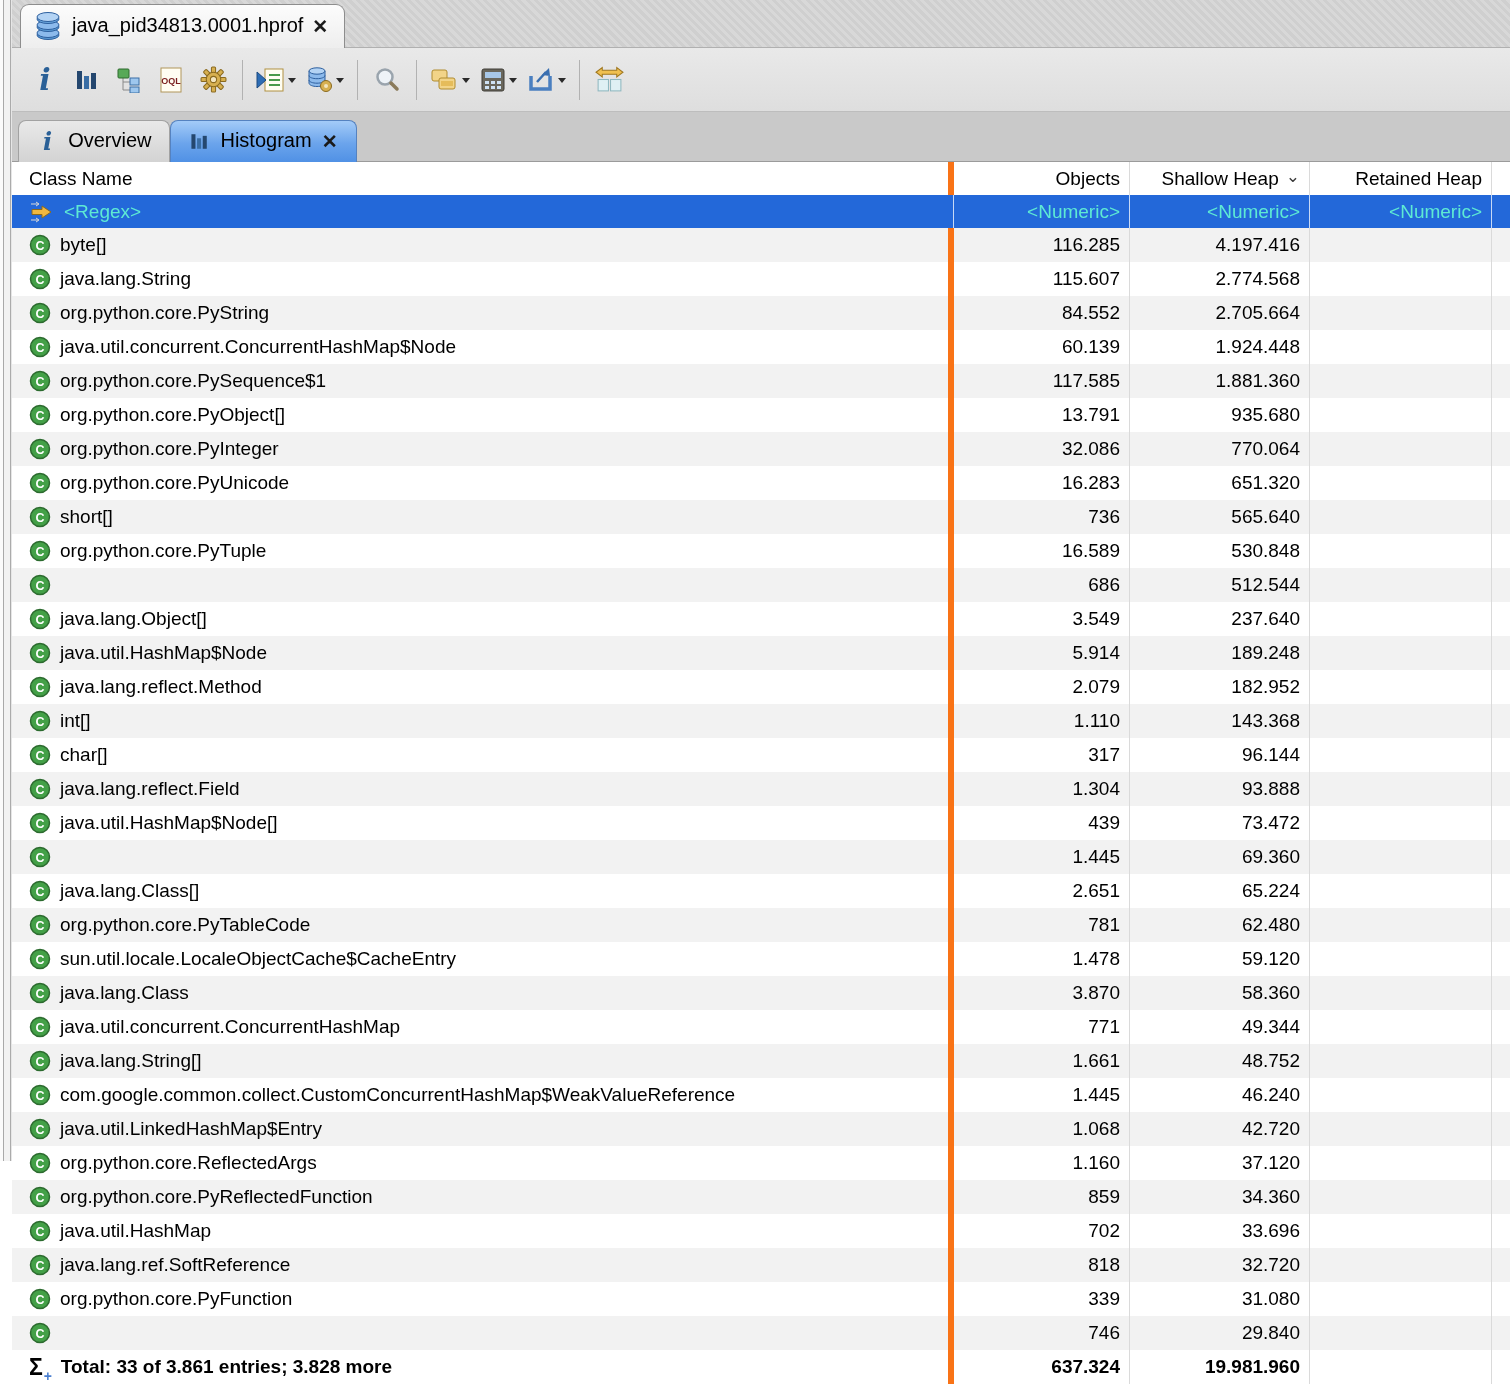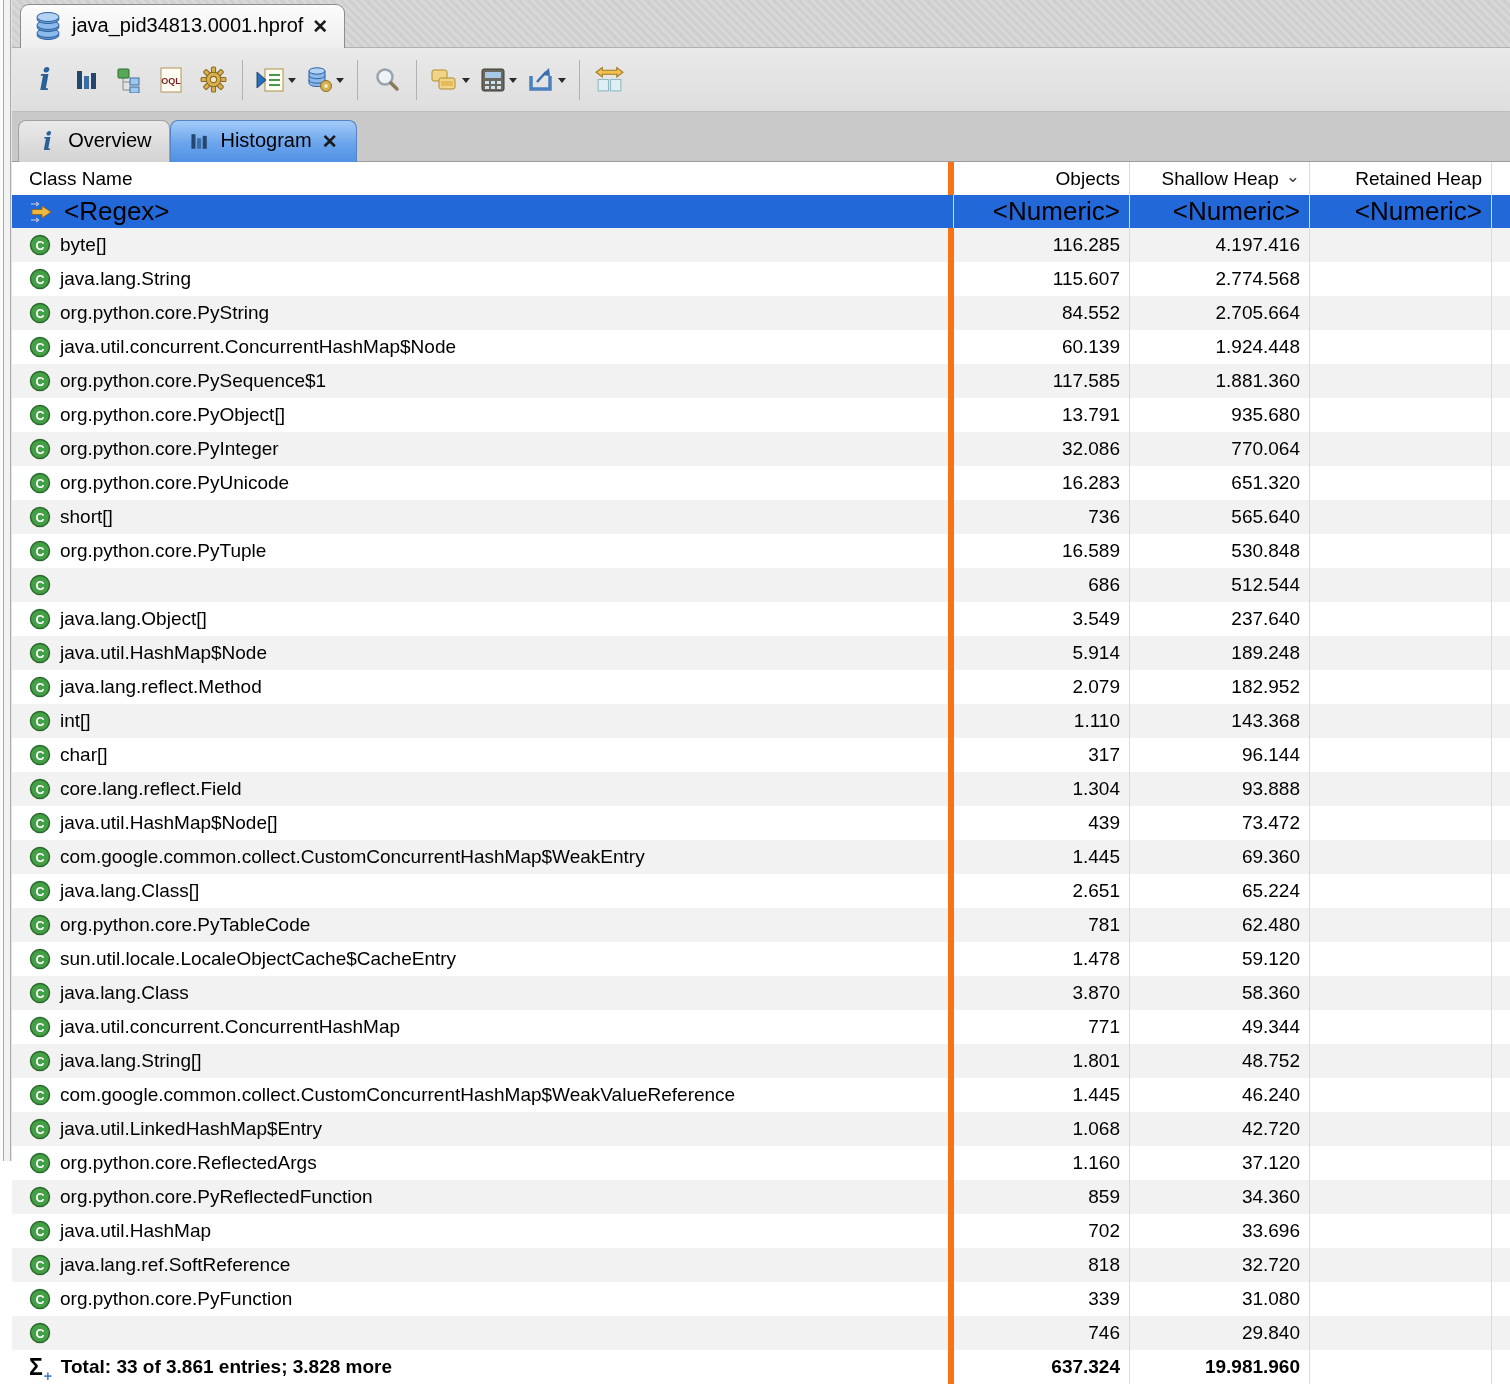--- a/index.html
+++ b/index.html
@@ -49,21 +49,21 @@
   .grid-row { display: grid; grid-template-columns: 1fr 176px 180px 182px 18px; align-items: stretch; }
   .cell { display: flex; align-items: center; overflow: hidden; white-space: nowrap; }
   .cell.name { padding-left: 17px; gap: 9px; border-right: 6px solid #f97316; }
   .cell.num { justify-content: flex-end; padding-right: 9px; border-right: 1px solid #dadada; }
   .cell.gutter { border: none; }
 
   .header-row { height: 33px; flex: 0 0 33px; background: #fff; font-size: 19px; }
   .header-row .cell { cursor: pointer; }
   .sort-chevron { font-size: 17px; color: #3c3c3c; margin-left: 7px; transform: translateY(-2px); }
 
-  .filter-row { height: 33px; flex: 0 0 33px; background: #2368d9; color: #000000; font-size: 26px; }
+  .filter-row { height: 33px; flex: 0 0 33px; background: #2368d9; color: #5eead4; font-size: 19px; }
   .filter-row .cell.name, .filter-row .cell.num { border-right: 1px solid rgba(255,255,255,0.75); }
 
   .tbody { flex: 0 0 auto; }
   .t-row { height: 34px; font-size: 19px; background: #ffffff; cursor: default; }
   .t-row.stripe { background: #f2f2f2; }
 
   .total-row { height: 34px; flex: 0 0 34px; font-size: 19px; font-weight: bold; background: #fff; }
   .total-row .cell.name { gap: 12px; }
   .bottom-strip { flex: 1; background: #f2f2f2; }
 
@@ -482,21 +482,21 @@
         <div class="cell num js-retained"></div>
         <div class="cell gutter"></div>
       </div>
 
       <div class="grid-row t-row stripe">
         <div class="cell name">
           <svg width="22" height="22" viewBox="0 0 22 22">
             <circle cx="11" cy="11" r="9.5" fill="#43a047" stroke="#2c6b2f" stroke-width="1.5"></circle>
             <text x="11" y="15.5" text-anchor="middle" font-size="12.5" font-weight="bold" fill="#ffffff" font-family="Liberation Sans, sans-serif">C</text>
           </svg>
-          <span class="js-name">core.lang.reflect.Field</span>
+          <span class="js-name">java.lang.reflect.Field</span>
         </div>
         <div class="cell num js-objects">1.304</div>
         <div class="cell num js-shallow">93.888</div>
         <div class="cell num js-retained"></div>
         <div class="cell gutter"></div>
       </div>
 
       <div class="grid-row t-row">
         <div class="cell name">
           <svg width="22" height="22" viewBox="0 0 22 22">
@@ -510,21 +510,20 @@
         <div class="cell num js-retained"></div>
         <div class="cell gutter"></div>
       </div>
 
       <div class="grid-row t-row stripe">
         <div class="cell name">
           <svg width="22" height="22" viewBox="0 0 22 22">
             <circle cx="11" cy="11" r="9.5" fill="#43a047" stroke="#2c6b2f" stroke-width="1.5"></circle>
             <text x="11" y="15.5" text-anchor="middle" font-size="12.5" font-weight="bold" fill="#ffffff" font-family="Liberation Sans, sans-serif">C</text>
           </svg>
-          <span class="js-name">com.google.common.collect.CustomConcurrentHashMap$WeakEntry</span>
         </div>
         <div class="cell num js-objects">1.445</div>
         <div class="cell num js-shallow">69.360</div>
         <div class="cell num js-retained"></div>
         <div class="cell gutter"></div>
       </div>
 
       <div class="grid-row t-row">
         <div class="cell name">
           <svg width="22" height="22" viewBox="0 0 22 22">
@@ -596,21 +595,21 @@
       </div>
 
       <div class="grid-row t-row stripe">
         <div class="cell name">
           <svg width="22" height="22" viewBox="0 0 22 22">
             <circle cx="11" cy="11" r="9.5" fill="#43a047" stroke="#2c6b2f" stroke-width="1.5"></circle>
             <text x="11" y="15.5" text-anchor="middle" font-size="12.5" font-weight="bold" fill="#ffffff" font-family="Liberation Sans, sans-serif">C</text>
           </svg>
           <span class="js-name">java.lang.String[]</span>
         </div>
-        <div class="cell num js-objects">1.801</div>
+        <div class="cell num js-objects">1.661</div>
         <div class="cell num js-shallow">48.752</div>
         <div class="cell num js-retained"></div>
         <div class="cell gutter"></div>
       </div>
 
       <div class="grid-row t-row">
         <div class="cell name">
           <svg width="22" height="22" viewBox="0 0 22 22">
             <circle cx="11" cy="11" r="9.5" fill="#43a047" stroke="#2c6b2f" stroke-width="1.5"></circle>
             <text x="11" y="15.5" text-anchor="middle" font-size="12.5" font-weight="bold" fill="#ffffff" font-family="Liberation Sans, sans-serif">C</text>

